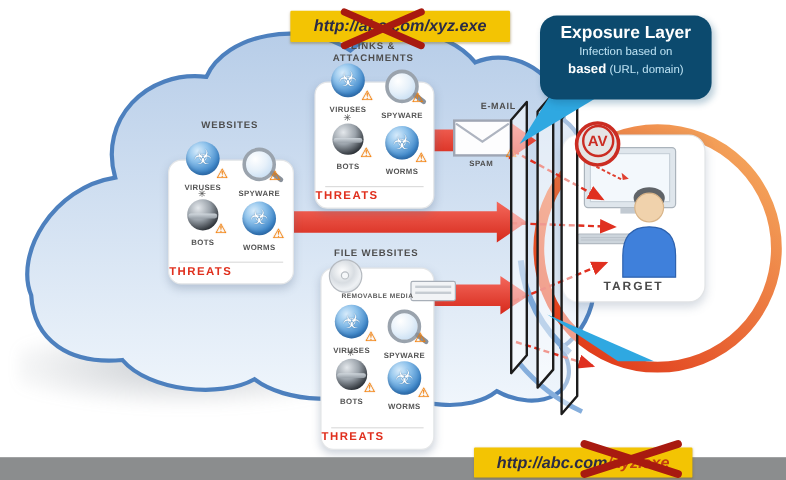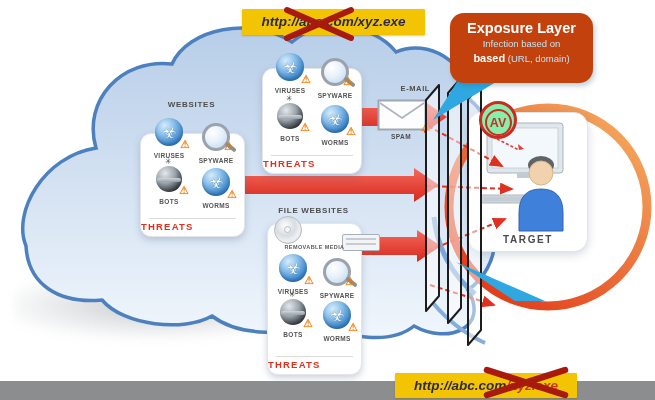--- a/index.html
+++ b/index.html
@@ -58,27 +58,27 @@
   .email-label{font-size:7.5px;font-weight:bold;color:#4e4e4e;letter-spacing:.6px;text-align:right;}
   .spam-label{font-size:6.5px;font-weight:bold;color:#4e4e4e;letter-spacing:.4px;text-align:center;}
 
   
   .target-panel{background:#fff;border:1px solid #E2E4E6;border-radius:14px;
     box-shadow:0 3px 8px rgba(90,110,140,.25);}
   .target-label{position:absolute;bottom:6px;left:0;right:0;text-align:center;
     font-size:10px;font-weight:bold;color:#4a4a4a;letter-spacing:1.6px;}
 
   
-  .av-badge{width:38px;height:38px;border-radius:50%;border:3px solid #CB2C22;background:#86efac;
-    display:flex;align-items:flex-end;justify-content:center;box-sizing:border-box;}
+  .av-badge{width:38px;height:38px;border-radius:50%;border:3px solid #CB2C22;background:#e5e5e5;
+    display:flex;align-items:flex-start;justify-content:center;box-sizing:border-box;}
   .av-inner{width:27px;height:27px;border-radius:50%;border:2px solid #CB2C22;box-sizing:border-box;
     display:flex;align-items:center;justify-content:center;font-size:12.5px;font-weight:bold;color:#CB2C22;}
 
   
-  .callout{border-radius:14px;background:#c2410c;color:#fff;text-align:center;
+  .callout{border-radius:14px;background:#0c4a6e;color:#fff;text-align:center;
     box-shadow:2px 3px 5px rgba(25,90,130,.28);padding-top:7px;box-sizing:border-box;}
   .callout .title{font-size:14.5px;font-weight:bold;margin-bottom:2px;}
   .callout .sub{font-size:9.5px;color:#BFE4F5;line-height:1.35;}
   .callout .emph{font-size:11px;font-weight:bold;color:#fff;}
 
   
   .banner{background:#F3C403;border-radius:1px;text-align:center;
     font-weight:bold;font-style:italic;font-size:13.5px;color:#2B2B46;
     box-shadow:0 1px 2px rgba(120,90,0,.35);}
   .banner .blocked{color:#C23B12;}
@@ -149,20 +149,21 @@
       <div class="cap">BOTS</div>
     </div>
     <div class="cell" style="left:52px;top:34px">
       <span class="globe-icon"><span class="glyph">☣</span><span class="warn">⚠</span></span>
       <div class="cap">WORMS</div>
     </div>
     <div class="divider"></div>
     <div class="threats">THREATS</div>
   </div>
 
+  <div class="abs panel-label z2" style="left:276px;top:34px;width:70px">LINKS &amp; ATTACHMENTS</div>
   <div class="abs panel z2" style="left:262px;top:68px;width:98px;height:104px">
     <div class="cell" style="left:4px;top:-16px">
       <span class="globe-icon"><span class="glyph">☣</span><span class="warn">⚠</span></span>
       <div class="cap">VIRUSES</div>
     </div>
     <div class="cell" style="left:49px;top:-13px">
       <span class="mag-icon"><span class="handle"></span><span class="warn">⚠</span></span>
       <div class="cap">SPYWARE</div>
     </div>
     <div class="cell" style="left:4px;top:33px">

